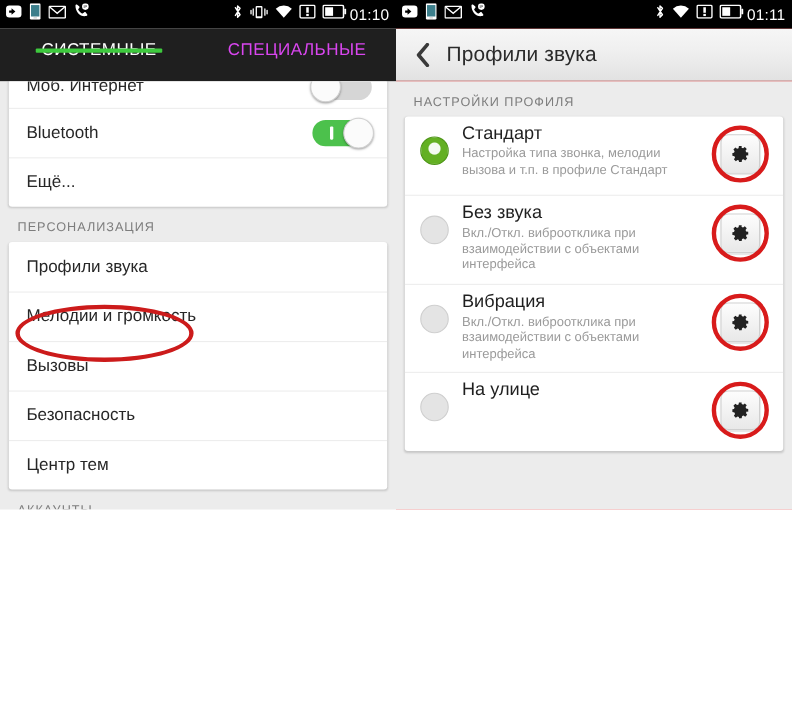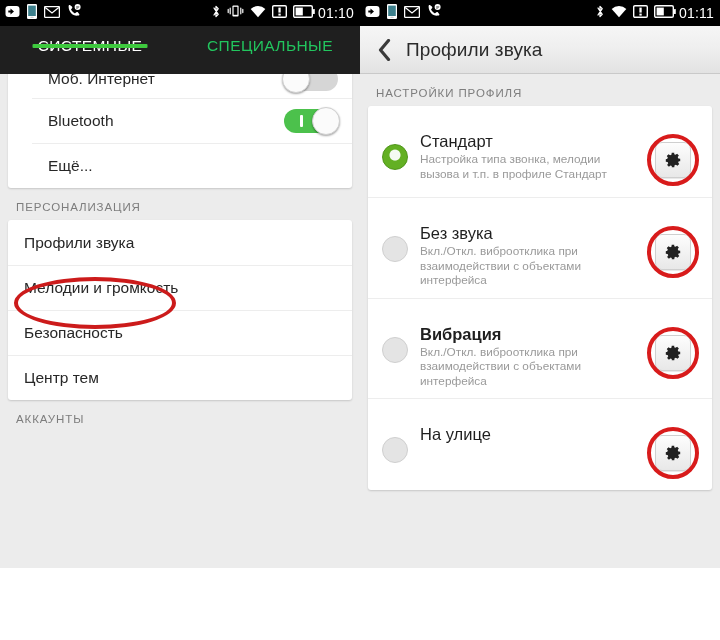--- a/index.html
+++ b/index.html
@@ -11,21 +11,21 @@
     width: 720px;
     height: 640px;
     font-family: "Liberation Sans", sans-serif;
     overflow: hidden;
     position: relative;
   }
   .screen {
     position: absolute;
     top: 0;
     width: 360px;
-    height: 568px;
+    height: 463px;
     overflow: hidden;
   }
   .screen-left  { left: 0; background: #ececec; }
   .screen-right { left: 360px; background: #ef4444; }
 
   
   .statusbar {
     position: relative;
     height: 26px;
     background: #000000;
@@ -61,21 +61,21 @@
   .tab {
     flex: 1;
     text-align: center;
     color: #ffffff;
     font-size: 15.5px;
     letter-spacing: 0.4px;
     padding-top: 11px;
     position: relative;
     box-sizing: border-box;
   }
-  .tab.inactive { color: #22c55e; }
+  .tab.inactive { color: #d946ef; }
   .tab .tab-underline {
     position: absolute;
     left: 50%;
     transform: translateX(-50%);
     bottom: 7px;
     width: 115px;
     height: 4px;
     background: #3ec93e;
     border-radius: 1px;
   }
@@ -165,21 +165,21 @@
     left: 16px; top: 6px;
     width: 3px; height: 12px;
     background: #ffffff;
     border-radius: 1px;
   }
 
   
   .prow {
     display: flex;
     align-items: flex-start;
-    padding: 25px 12px 10px 14px;
+    padding: 5px 12px 10px 14px;
     border-top: 1px solid #ededed;
     box-sizing: border-box;
     min-height: 64px;
   }
   .prow:first-child { border-top: none; }
   .radio {
     width: 26px; height: 26px;
     border-radius: 50%;
     flex: none;
     margin-top: 13px;
@@ -319,21 +319,21 @@
       <span>СИСТЕМНЫЕ</span>
       <span class="tab-underline"></span>
     </div>
     <div class="tab inactive">
       <span>СПЕЦИАЛЬНЫЕ</span>
     </div>
   </div>
 
   <div class="scroll-area">
 
-    <div class="card" style="margin-top:-14px;padding-left:24px;">
+    <div class="card" style="margin-top:-14px;">
       <div class="row" style="min-height:38px;">
         <span class="row-label">Моб. Интернет</span>
         <span class="toggle off">
           <span class="knob"></span>
         </span>
       </div>
       <div class="row">
         <span class="row-label">Bluetooth</span>
         <span class="toggle on">
           <span class="bar-mark"></span>
@@ -346,20 +346,23 @@
     </div>
 
     <div class="section-header">ПЕРСОНАЛИЗАЦИЯ</div>
 
     <div class="card">
       <div class="row">
         <span class="row-label">Профили звука</span>
       </div>
       <div class="row">
         <span class="row-label">Мелодии и громкость</span>
+      </div>
+      <div class="row">
+        <span class="row-label">Вызовы</span>
       </div>
       <div class="row">
         <span class="row-label">Безопасность</span>
       </div>
       <div class="row">
         <span class="row-label">Центр тем</span>
       </div>
     </div>
 
     <div class="section-header">АККАУНТЫ</div>
@@ -472,21 +475,21 @@
                 <path d="M18 11.4v-2.8l-2.1-.35a6.1 6.1 0 0 0-.62-1.5l1.24-1.73-1.98-1.98-1.73 1.24a6.1 6.1 0 0 0-1.5-.62L11.4 2h-2.8l-.35 2.1a6.1 6.1 0 0 0-1.5.62L5.02 3.48 3.04 5.46l1.24 1.73a6.1 6.1 0 0 0-.62 1.5L2 9.04v2.8l2.1.35c.14.53.35 1.03.62 1.5l-1.24 1.73 1.98 1.98 1.73-1.24c.47.27.97.48 1.5.62L8.6 18h2.8l.35-2.1c.53-.14 1.03-.35 1.5-.62l1.73 1.24 1.98-1.98-1.24-1.73c.27-.47.48-.97.62-1.5L18 11.4Z" fill="#222"></path>
               </svg>
           </span>
           <span class="annot-circle"></span>
         </span>
       </div>
 
       <div class="prow">
         <span class="radio off"></span>
         <span class="ptext">
-          <span class="ptitle" style="display:block;font-weight:bold;">Вибрация</span>
+          <span class="ptitle" style="display:block;">Вибрация</span>
           <span class="pdesc" style="display:block;">Вкл./Откл. виброотклика при взаимодействии с объектами интерфейса</span>
         </span>
         <span class="gear-wrap">
           <span class="gear-btn">
             <svg width="18" height="18" viewBox="0 0 20 20">
                 <path d="M10 6.4a3.6 3.6 0 1 0 0 7.2 3.6 3.6 0 0 0 0-7.2Zm0 5.3a1.7 1.7 0 1 1 0-3.4 1.7 1.7 0 0 1 0 3.4Z" fill="#222"></path>
                 <path d="M18 11.4v-2.8l-2.1-.35a6.1 6.1 0 0 0-.62-1.5l1.24-1.73-1.98-1.98-1.73 1.24a6.1 6.1 0 0 0-1.5-.62L11.4 2h-2.8l-.35 2.1a6.1 6.1 0 0 0-1.5.62L5.02 3.48 3.04 5.46l1.24 1.73a6.1 6.1 0 0 0-.62 1.5L2 9.04v2.8l2.1.35c.14.53.35 1.03.62 1.5l-1.24 1.73 1.98 1.98 1.73-1.24c.47.27.97.48 1.5.62L8.6 18h2.8l.35-2.1c.53-.14 1.03-.35 1.5-.62l1.73 1.24 1.98-1.98-1.24-1.73c.27-.47.48-.97.62-1.5L18 11.4Z" fill="#222"></path>
               </svg>
           </span>
           <span class="annot-circle"></span>

